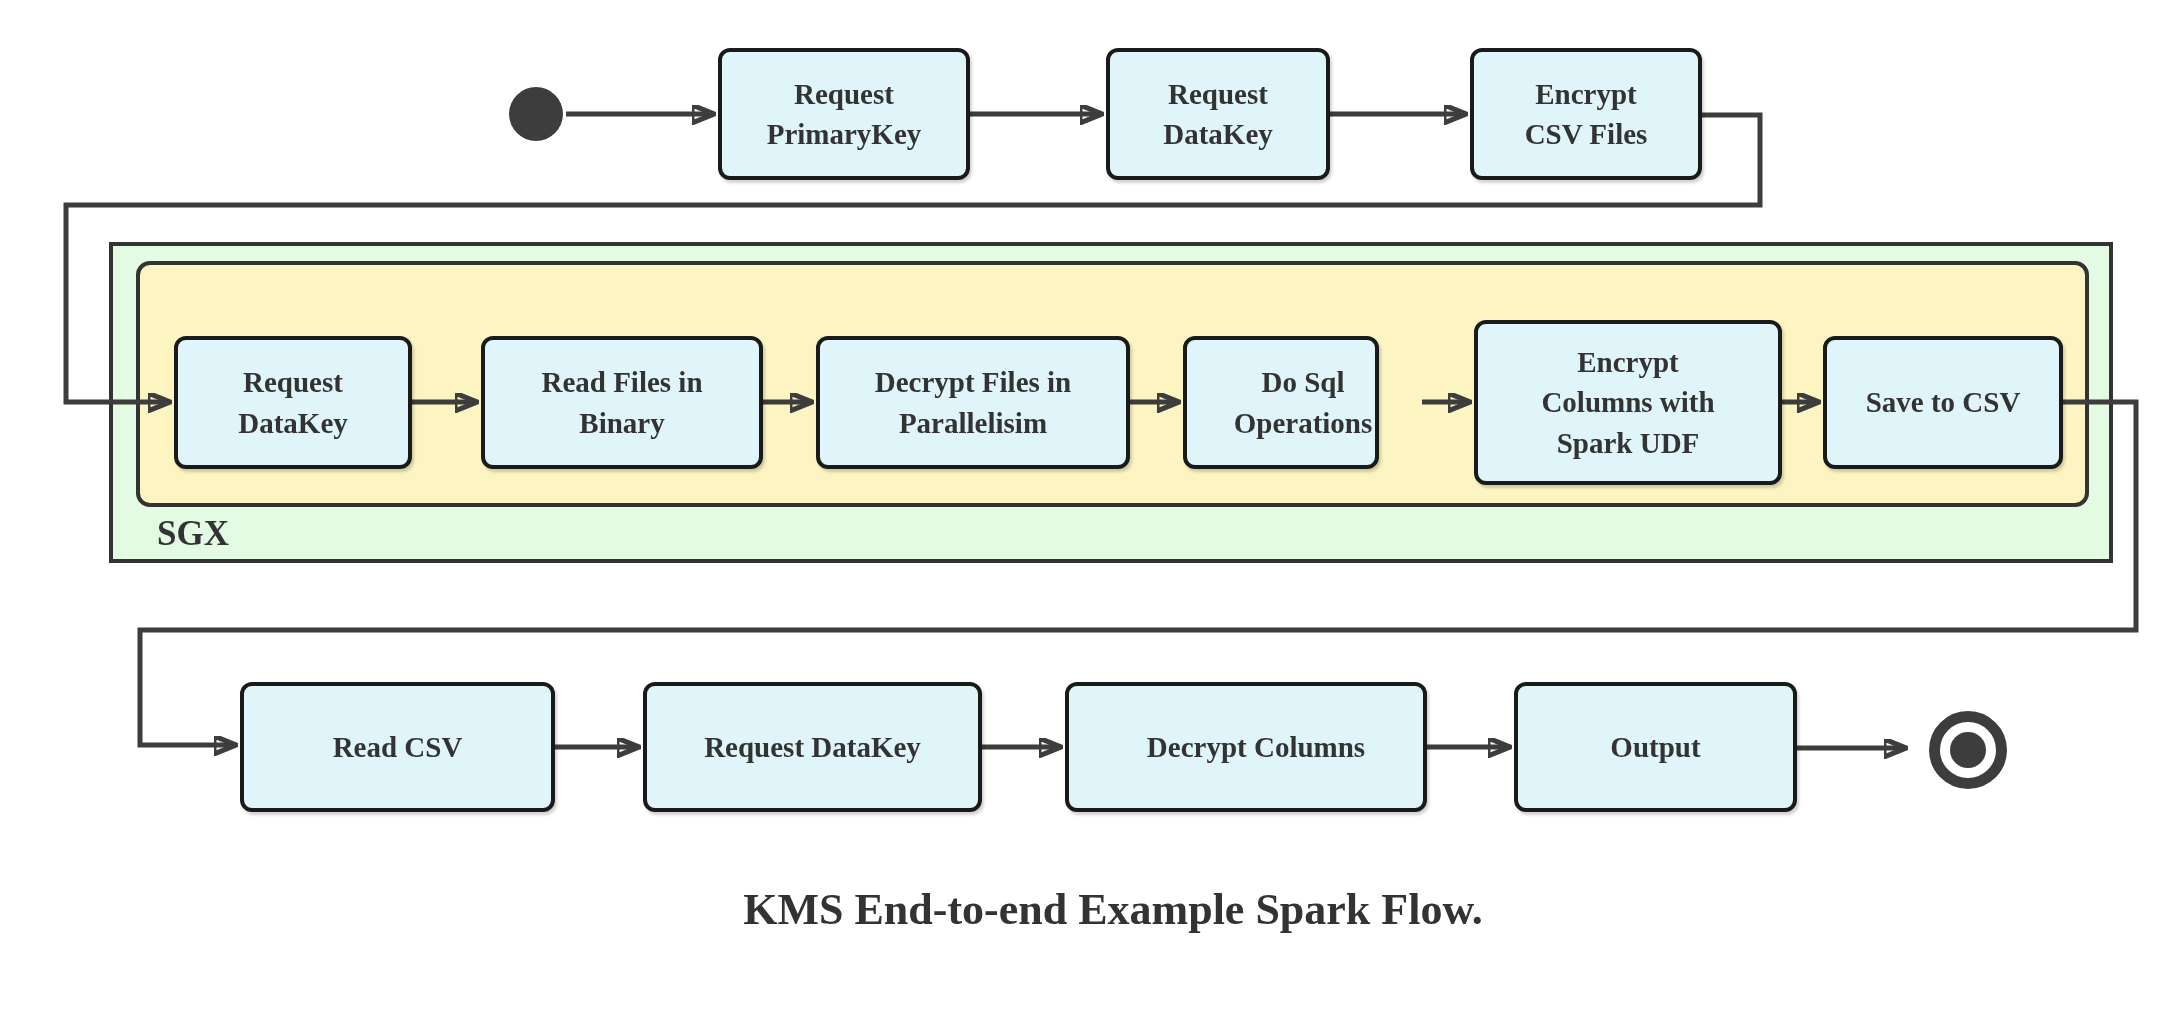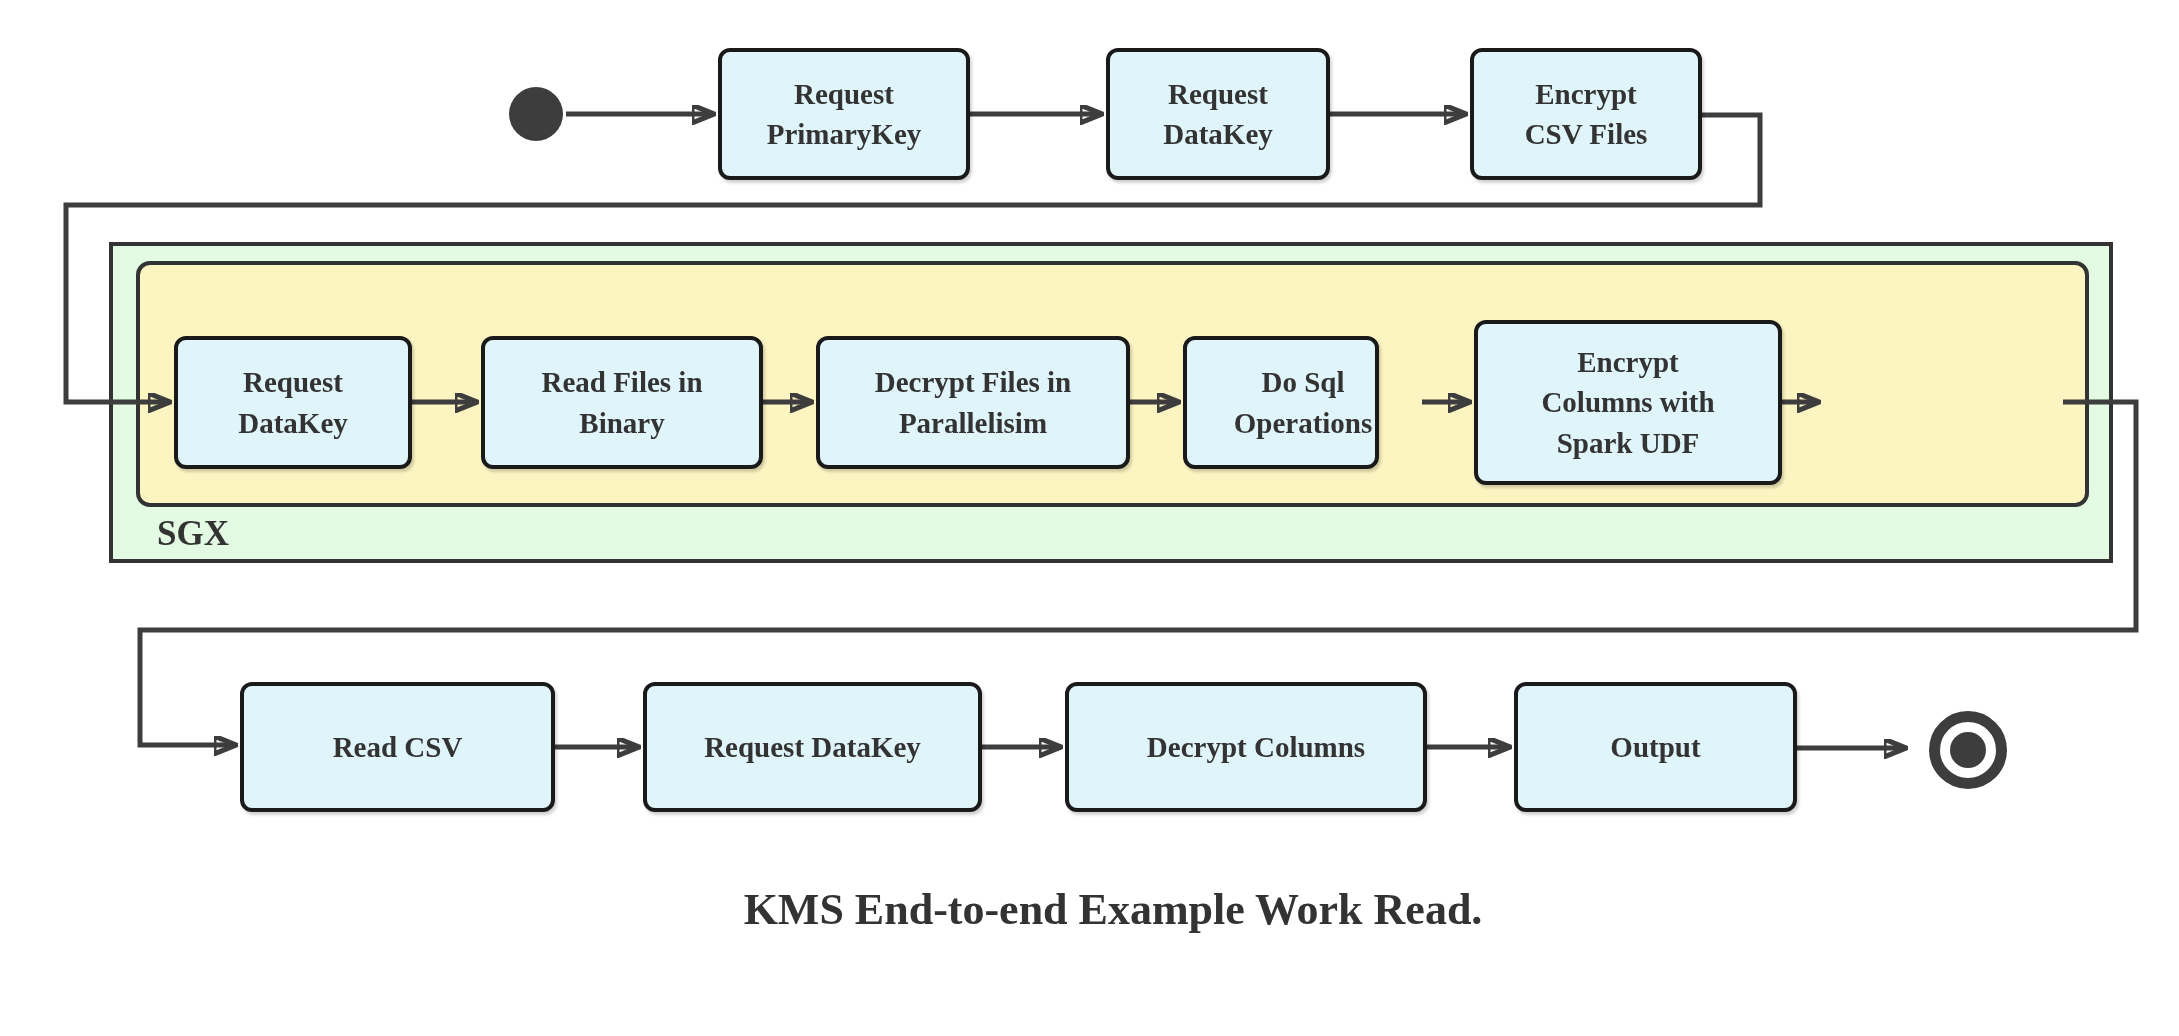--- a/index.html
+++ b/index.html
@@ -136,20 +136,21 @@
 DataKey</div>
   <div class="node" style="left:481px;top:336px;width:282px;height:133px;">Read Files in
 Binary</div>
   <div class="node" style="left:816px;top:336px;width:314px;height:133px;">Decrypt Files in
 Parallelisim</div>
   <div class="node" style="left:1183px;top:336px;width:196px;height:133px;padding-left:44px;">Do Sql
 Operations</div>
   <div class="node" style="left:1474px;top:320px;width:308px;height:165px;">Encrypt
 Columns with
 Spark UDF</div>
+  <div class="node" style="left:1823px;top:336px;width:240px;height:133px;">Save to CSV</div>
 
   <div class="node" style="left:240px;top:682px;width:315px;height:130px;">Read CSV</div>
   <div class="node" style="left:643px;top:682px;width:339px;height:130px;">Request DataKey</div>
   <div class="node" style="left:1065px;top:682px;width:362px;height:130px;padding-left:20px;">Decrypt Columns</div>
   <div class="node" style="left:1514px;top:682px;width:283px;height:130px;">Output</div>
 
-  <div class="caption">KMS End-to-end Example Work Read.</div>
+  <div class="caption">KMS End-to-end Example Spark Flow.</div>
 </div>
 
 </body></html>

